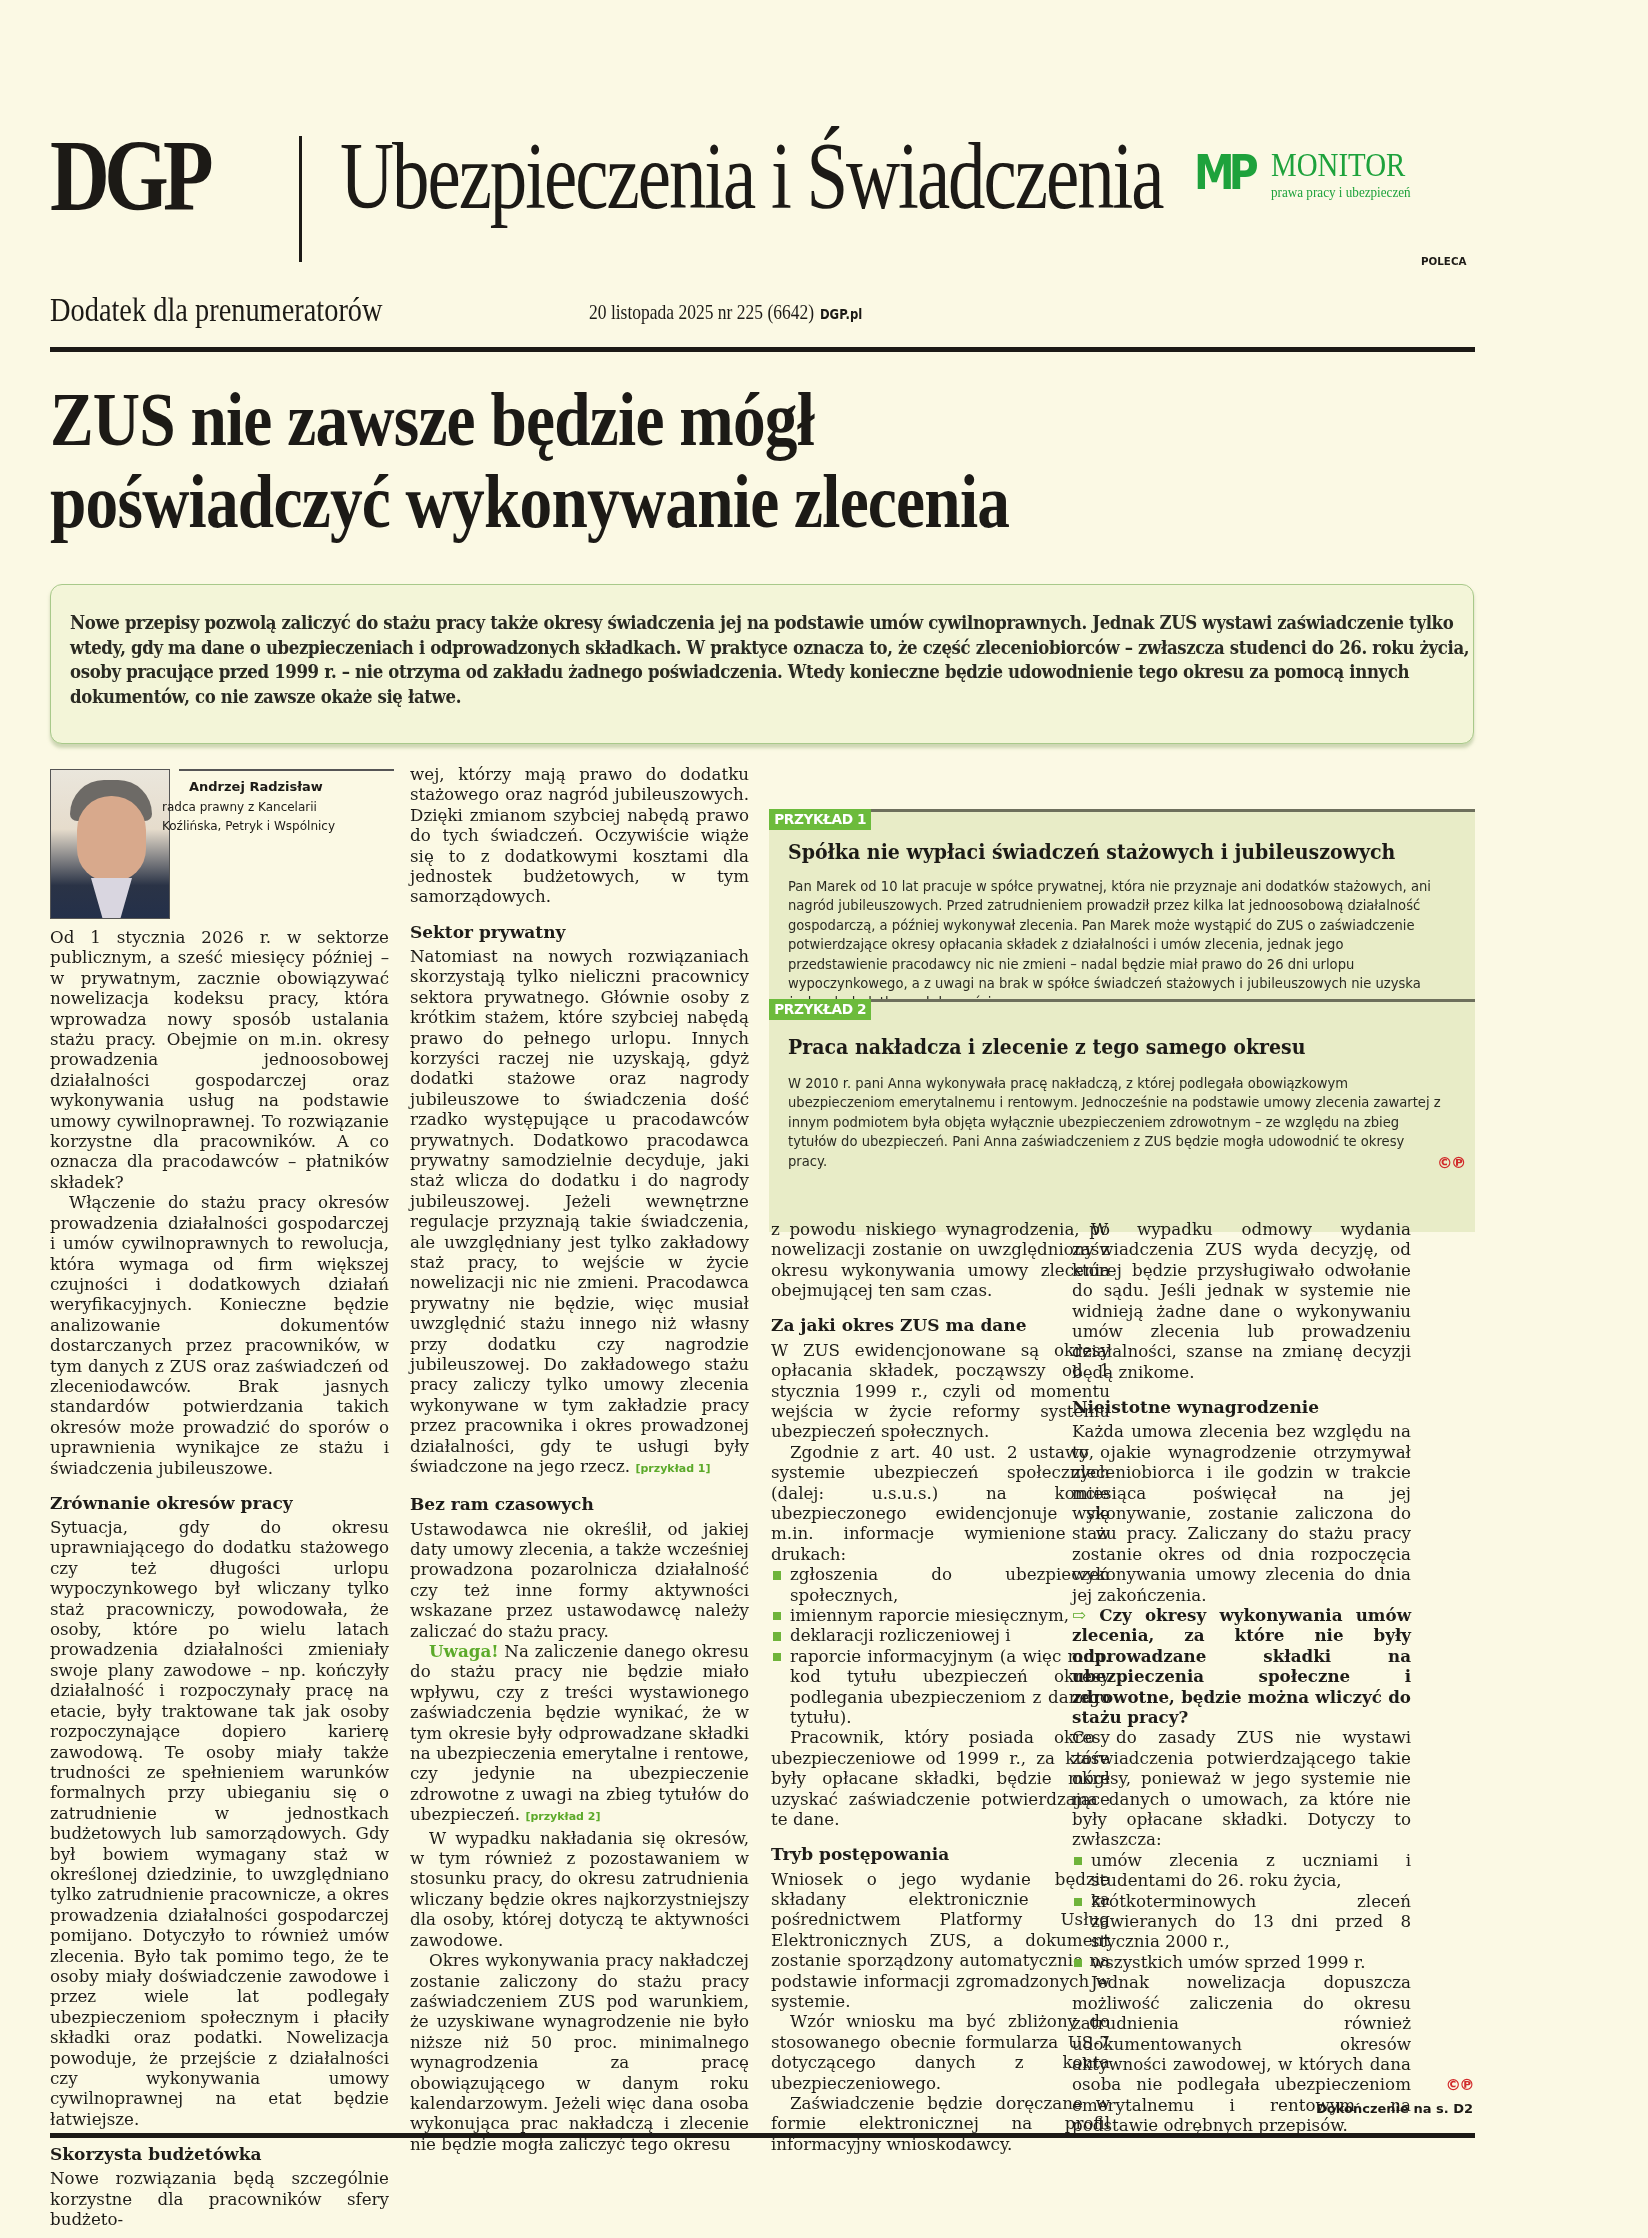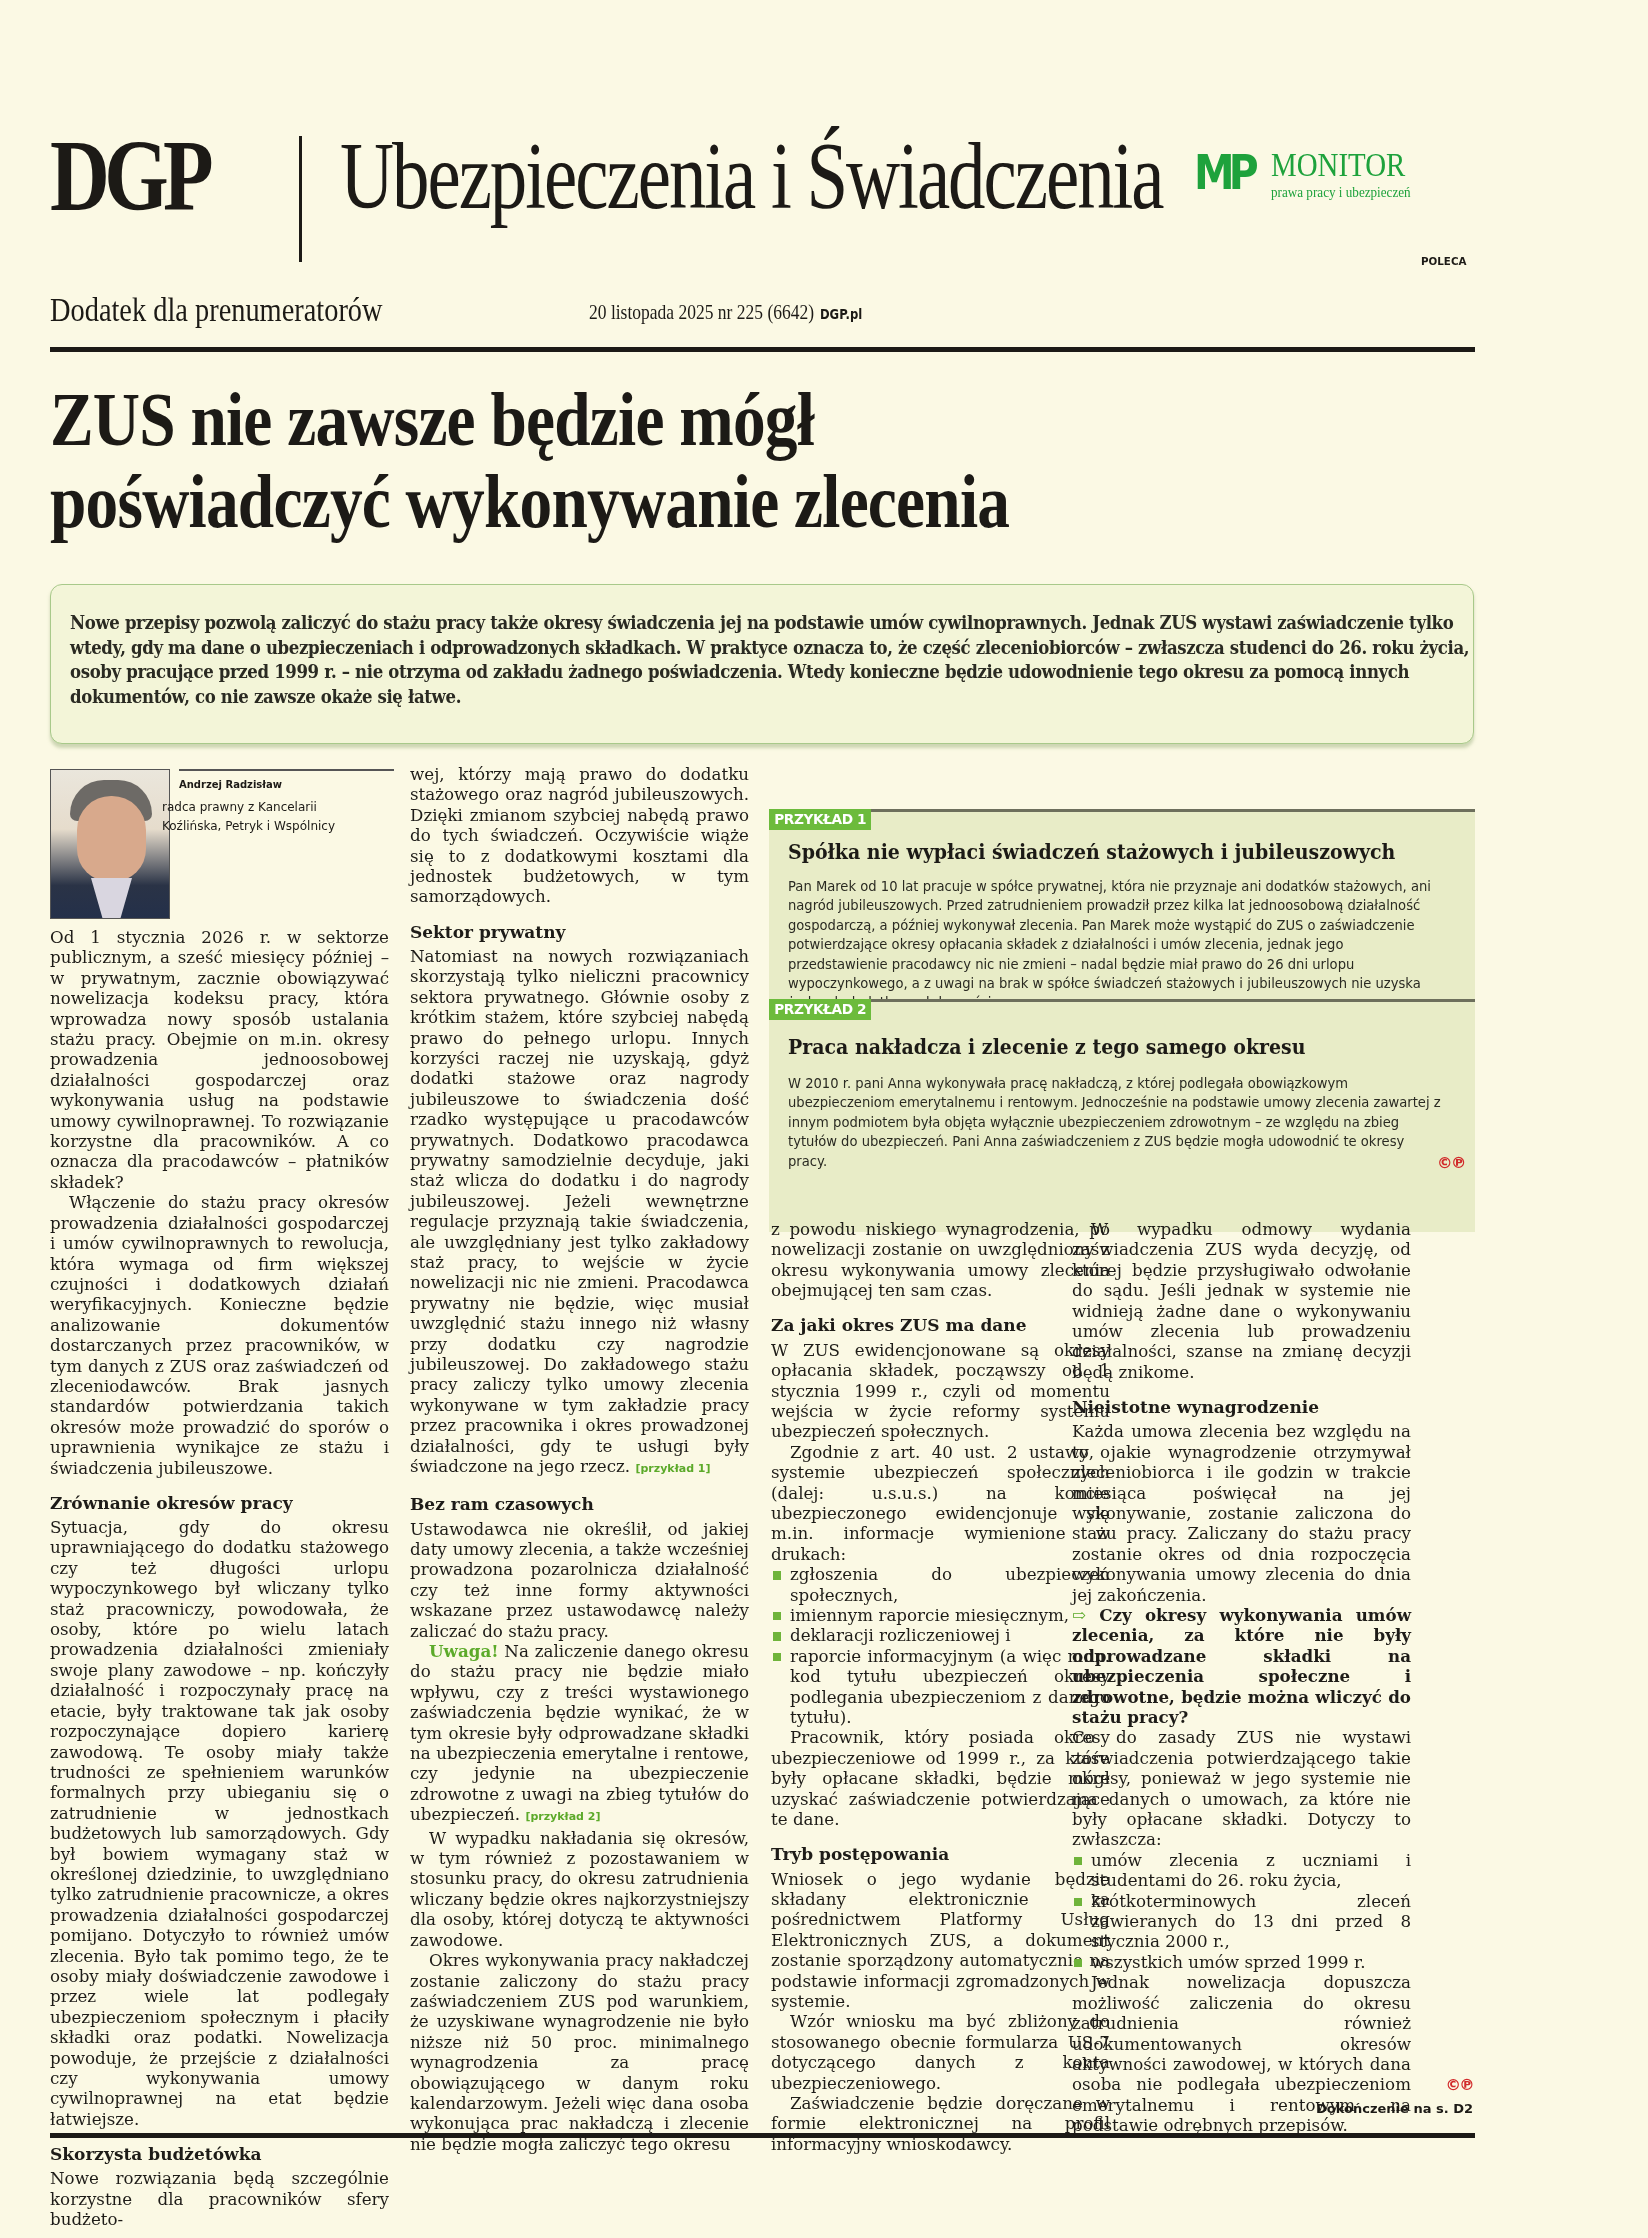--- a/index.html
+++ b/index.html
@@ -41,21 +41,21 @@
   .col .qa { font-weight: bold; }
   .col .qa .arrow { color: #5caa2a; font-weight: bold; }
 
   
   .author { position: absolute; left: 50px; top: 769px; width: 343px; height: 155px; }
   .author-photo { position: absolute; left: 0; top: 0; width: 120px; height: 150px; border: 0.9px solid #555; background: linear-gradient(180deg, #eae6dc 0%, #e6dccc 40%, #2a3346 78%, #24304a 100%); overflow: hidden; }
   .author-photo .hair { position: absolute; left: 19px; top: 10.3px; width: 82px; height: 41px; border-radius: 41px 41px 8.6px 8.6px; background: #6d6a66; }
   .author-photo .face { position: absolute; left: 26px; top: 26px; width: 69px; height: 86px; border-radius: 34px 34px 33px 33px; background: #d8a98c; }
   .author-photo .shirt { position: absolute; left: 40px; top: 108px; width: 41px; height: 43px; background: #d9d6e0; clip-path: polygon(0 0,100% 0,70% 100%,30% 100%); }
   .author-rule { position: absolute; left: 129px; top: 0; width: 215px; height: 1.7px; background: #555; }
-  .author-name { position: absolute; left: 129px; top: 10.3px; font-family: "DejaVu Sans", sans-serif; font-weight: bold; font-size: 10px; }
+  .author-name { position: absolute; left: 139px; top: 10.3px; font-family: "DejaVu Sans", sans-serif; font-weight: bold; font-size: 13px; }
   .author-role { position: absolute; left: 112px; top: 29px; width: 215px; font-family: "DejaVu Sans", sans-serif; font-size: 12px; line-height: 19px; }
 
   
   .example { position: absolute; left: 769px; width: 706px; background: #e8ecc7; }
   .example-rule { position: absolute; left: 69px; top: 0; right: 0; height: 2.6px; background: #6d6f5c; }
   .example-badge { position: absolute; left: 0; top: 0; padding: 1.7px 5.2px; height: 20.6px; background: #6cbb3c; color: #fff; font-family: "DejaVu Sans", sans-serif; font-weight: bold; font-size: 13.7px; line-height: 17px; letter-spacing: -0.4px; }
   .example-title { position: absolute; left: 19px; font-family: "DejaVu Serif", serif; font-weight: bold; font-size: 20.6px; white-space: nowrap; transform: scaleX(0.92); transform-origin: left top; }
   .example-body { position: absolute; left: 19px; width: 730px; font-family: "DejaVu Sans", sans-serif; font-size: 14.6px; line-height: 19.4px; color: #2a2a22; transform: scaleX(0.9); transform-origin: left top; }
   .cp-mark { position: absolute; color: #d12a2a; font-family: "DejaVu Sans", sans-serif; font-weight: bold; font-size: 15.5px; letter-spacing: -1.7px; }
 

